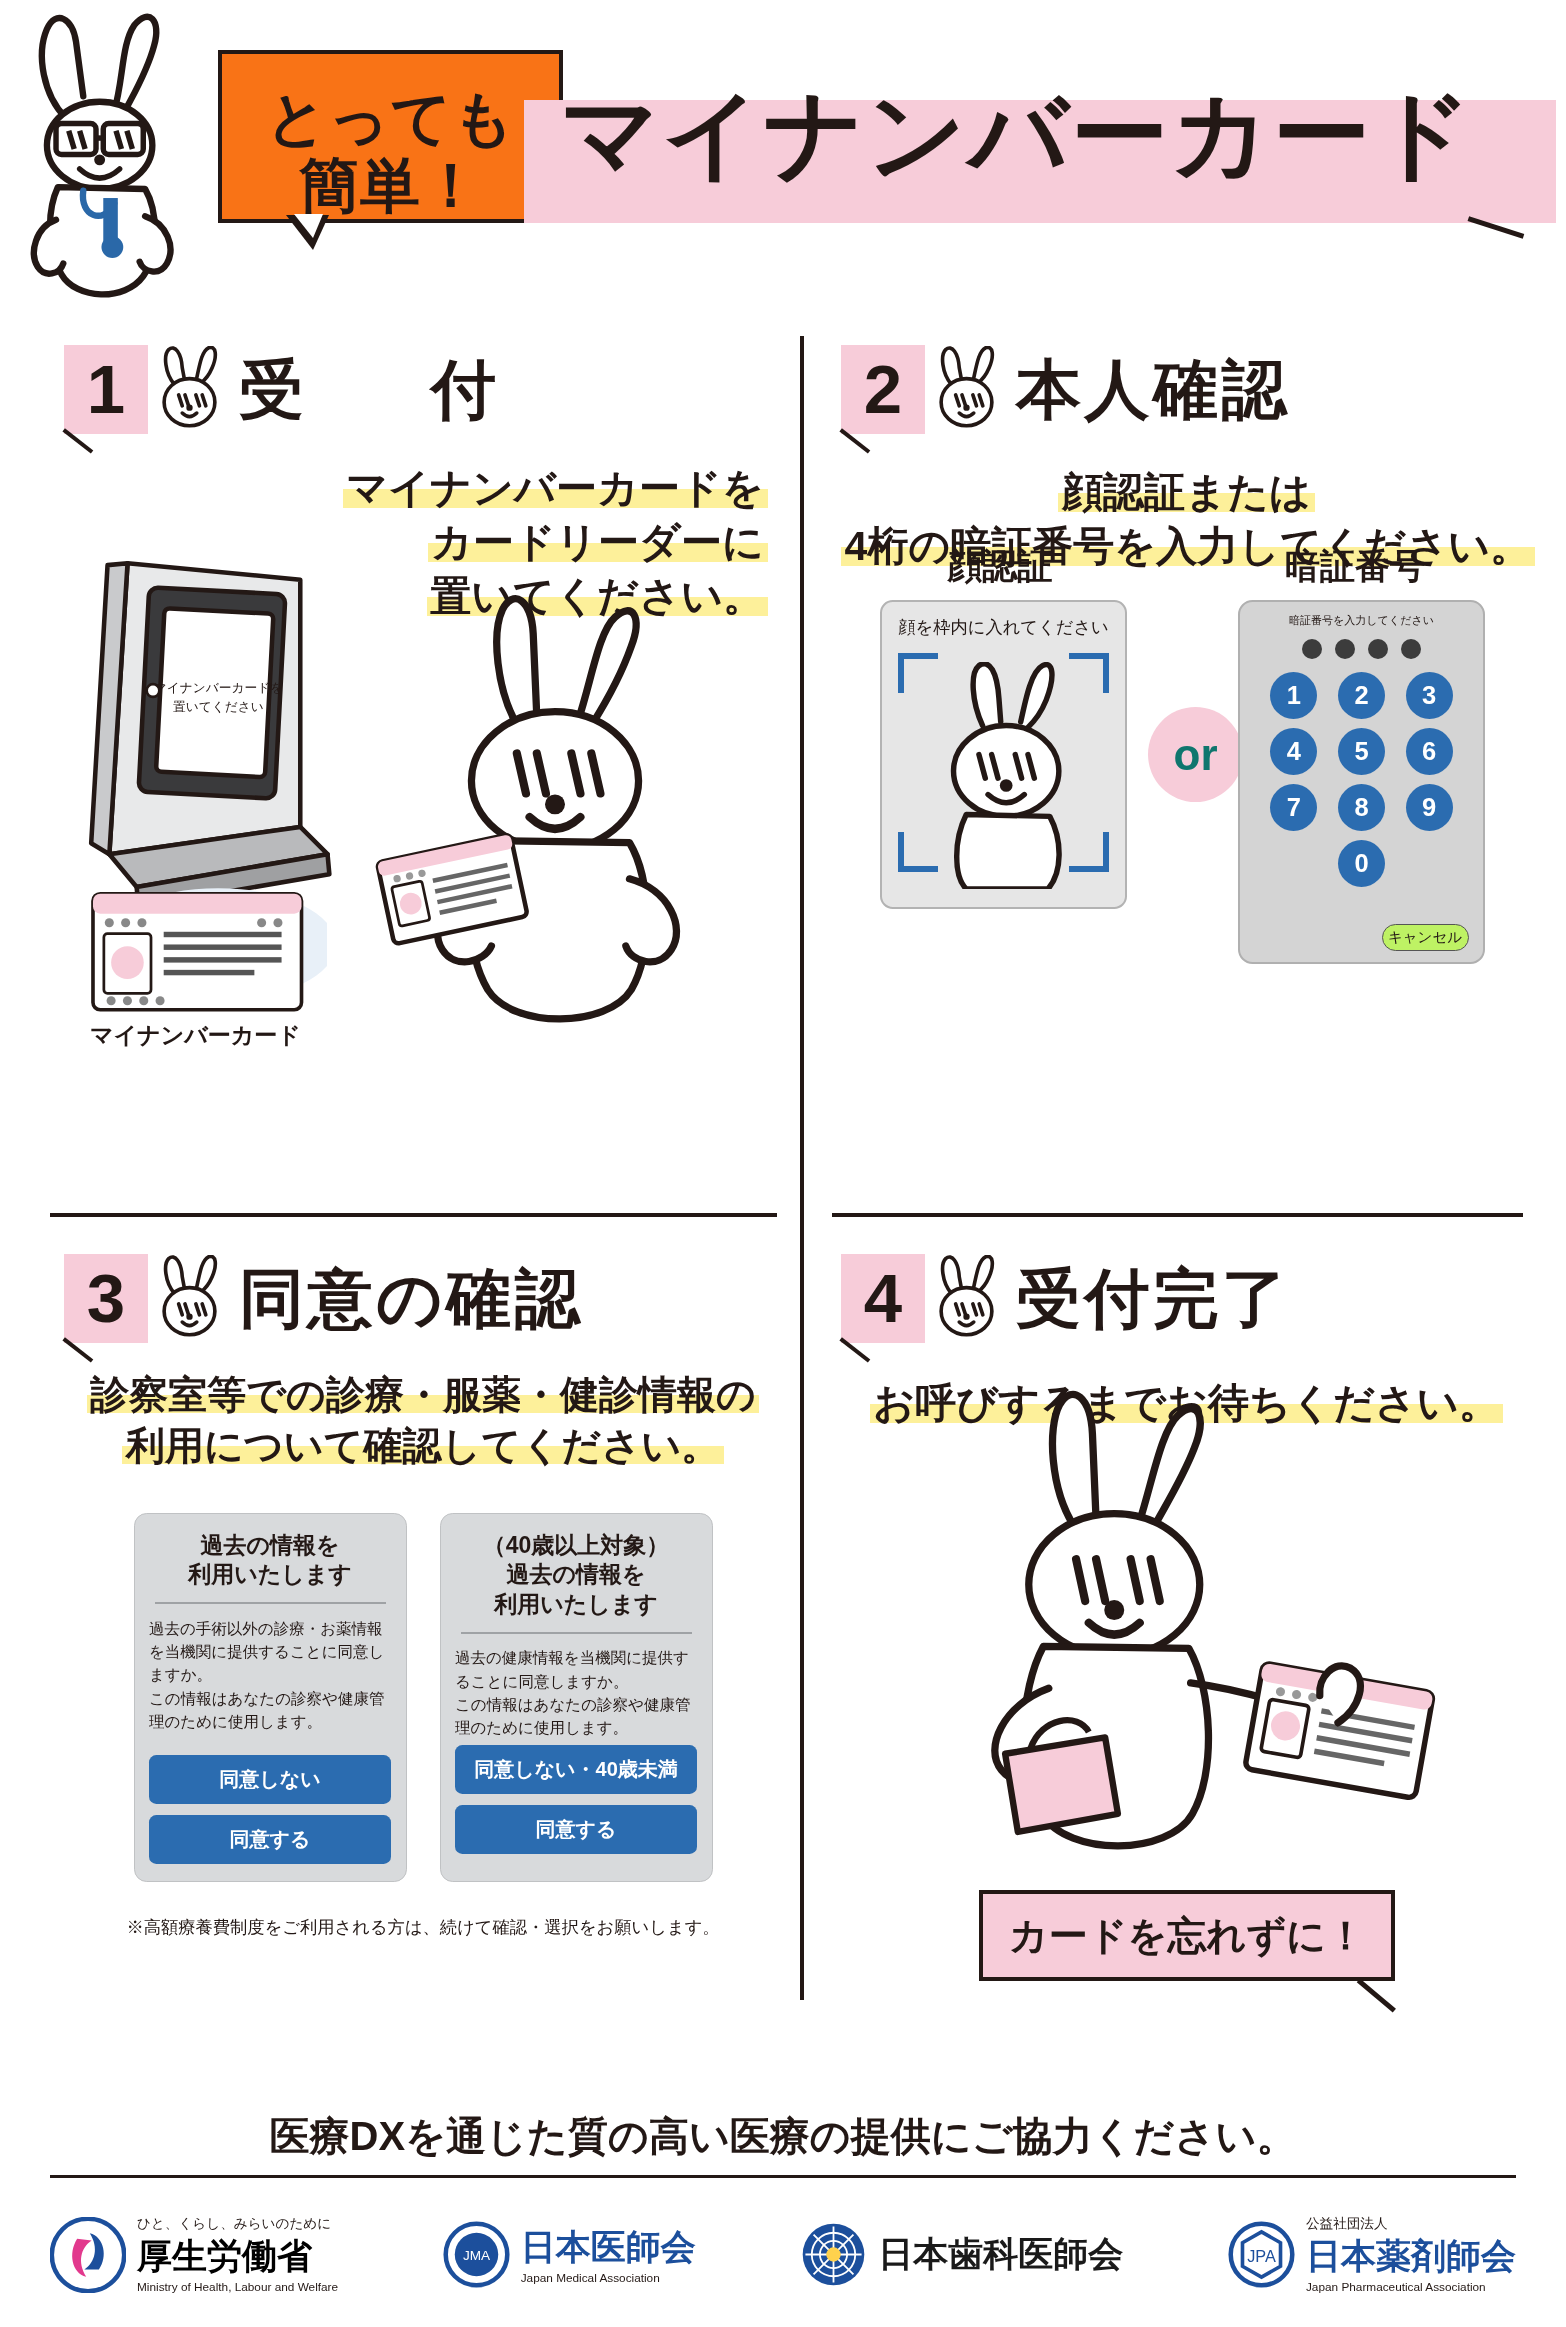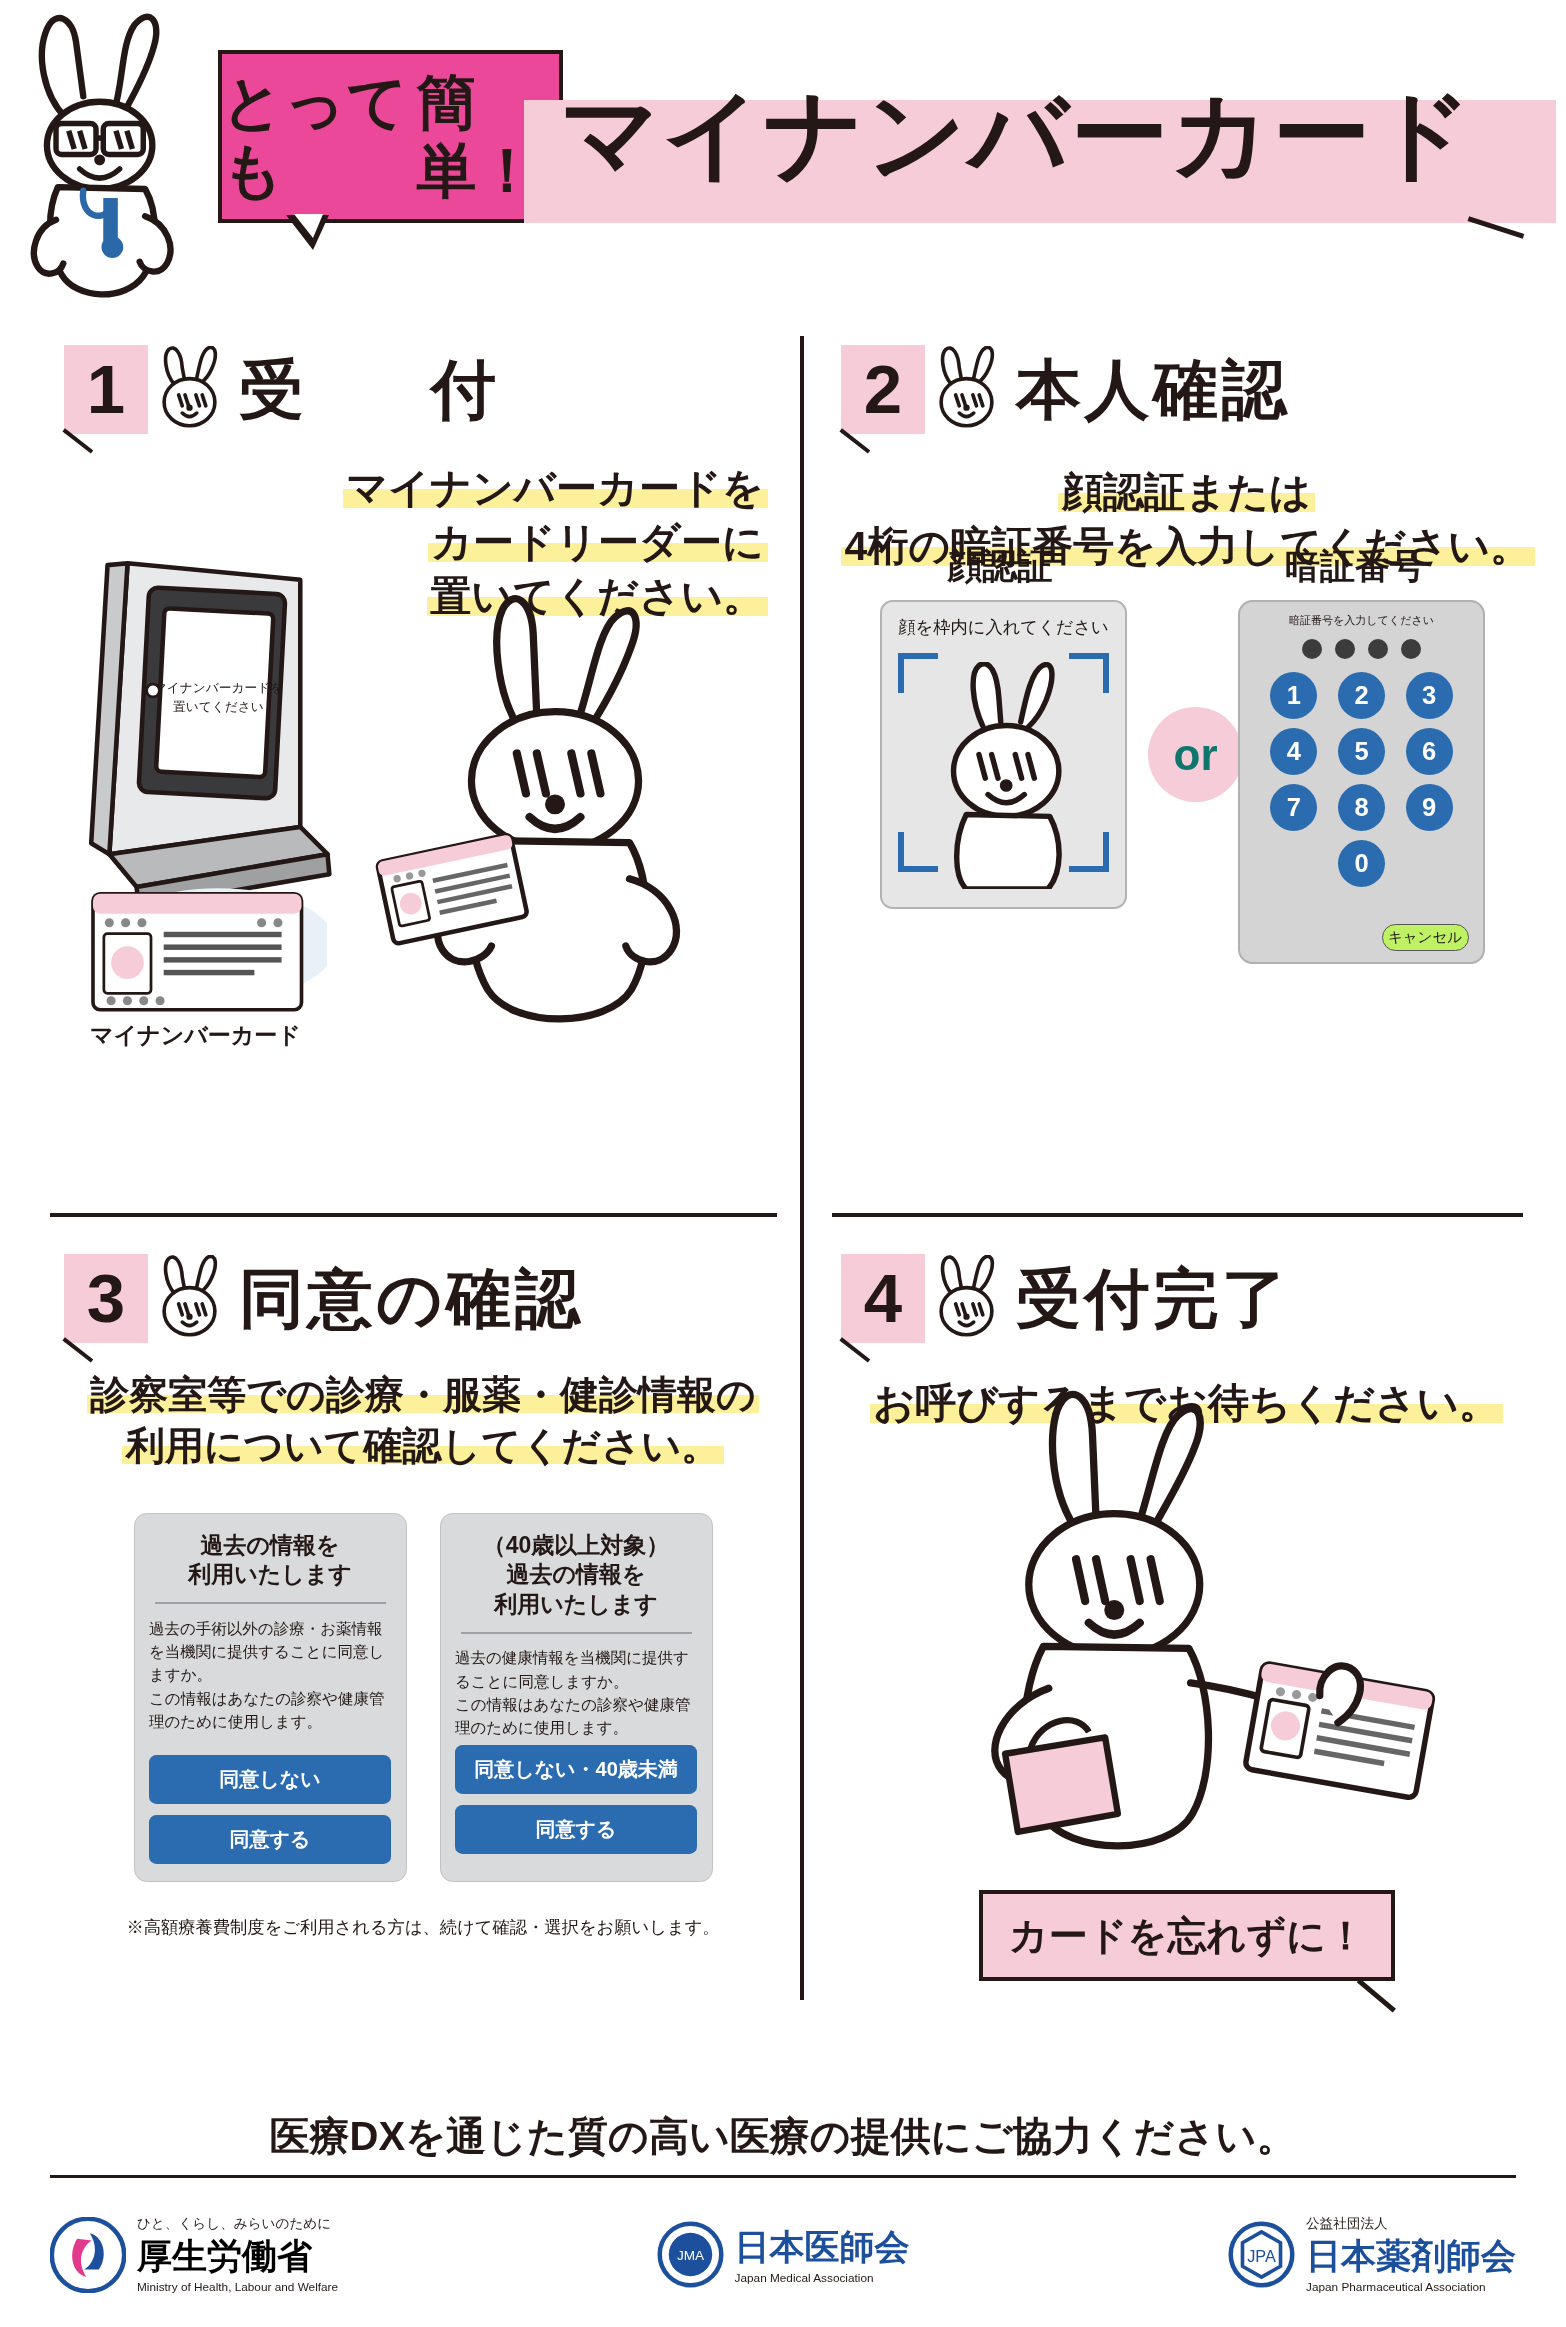--- a/index.html
+++ b/index.html
@@ -13,22 +13,22 @@
     overflow: hidden;
   }
   .poster { position: relative; width: 1566px; height: 2327px; }
 
   
   .header { position: relative; height: 336px; }
   .mascot-header { position: absolute; left: 16.4px; top: 9px; width: 200px; height: 309px; }
   .bubble-tottemo {
     position: absolute; left: 218px; top: 50px;
     width: 345px; height: 173px;
-    border: 4.5px solid #231815; background: #ec4899;
-    display: flex; flex-direction: row; align-items: center; justify-content: flex-end;
+    border: 4.5px solid #231815; background: #f97316;
+    display: flex; flex-direction: column; align-items: center; justify-content: flex-end;
     font-weight: bold; font-size: 60px; line-height: 1.12; letter-spacing: 0.9px;
   }
   .bubble-tottemo .tail {
     position: absolute; bottom: -31px; left: 64px; width: 0; height: 0;
     border-left: 27px solid transparent; border-right: 16.4px solid transparent;
     border-top: 35px solid #231815;
   }
   .bubble-tottemo .tail::after {
     content: ""; position: absolute; top: -36px; left: -19px;
     border-left: 19px solid transparent; border-right: 10px solid transparent;
@@ -554,20 +554,34 @@
         <circle cx="37" cy="37" r="34" fill="none" stroke="#1c4f9c" stroke-width="5"></circle>
         <circle cx="37" cy="37" r="24" fill="#1c4f9c"></circle>
         <text x="37" y="43" font-size="15" fill="#fff" text-anchor="middle" font-family="Liberation Sans, sans-serif">JMA</text>
       </svg>
       <div>
         <span class="txt-main">日本医師会</span>
         <span class="txt-en">Japan Medical Association</span>
       </div>
     </div>
 
+    <div class="logo jda">
+      <svg width="67" height="67" viewBox="0 0 74 74">
+        <circle cx="37" cy="37" r="34" fill="#1c4f9c"></circle>
+        <g stroke="#fff" stroke-width="2">
+          <circle cx="37" cy="37" r="24" fill="none"></circle>
+          <circle cx="37" cy="37" r="15" fill="none"></circle>
+          <path d="M37 6 L37 68 M6 37 L68 37 M15 15 L59 59 M59 15 L15 59"></path>
+        </g>
+        <circle cx="37" cy="37" r="8" fill="#ffd24d"></circle>
+      </svg>
+      <div>
+        <span class="txt-main" style="color:#1a1a1a;">日本歯科医師会</span>
+      </div>
+    </div>
 
     <div class="logo jpa">
       <svg width="67" height="67" viewBox="0 0 74 74">
         <circle cx="37" cy="37" r="34" fill="none" stroke="#1c4f9c" stroke-width="5"></circle>
         <path d="M37 12 L58 24 L58 50 L37 62 L16 50 L16 24 Z" fill="none" stroke="#1c4f9c" stroke-width="4"></path>
         <text x="37" y="45" font-size="18" fill="#1c4f9c" text-anchor="middle" font-family="Liberation Sans, sans-serif">JPA</text>
       </svg>
       <div>
         <span class="txt-small">公益社団法人</span>
         <span class="txt-main">日本薬剤師会</span>

